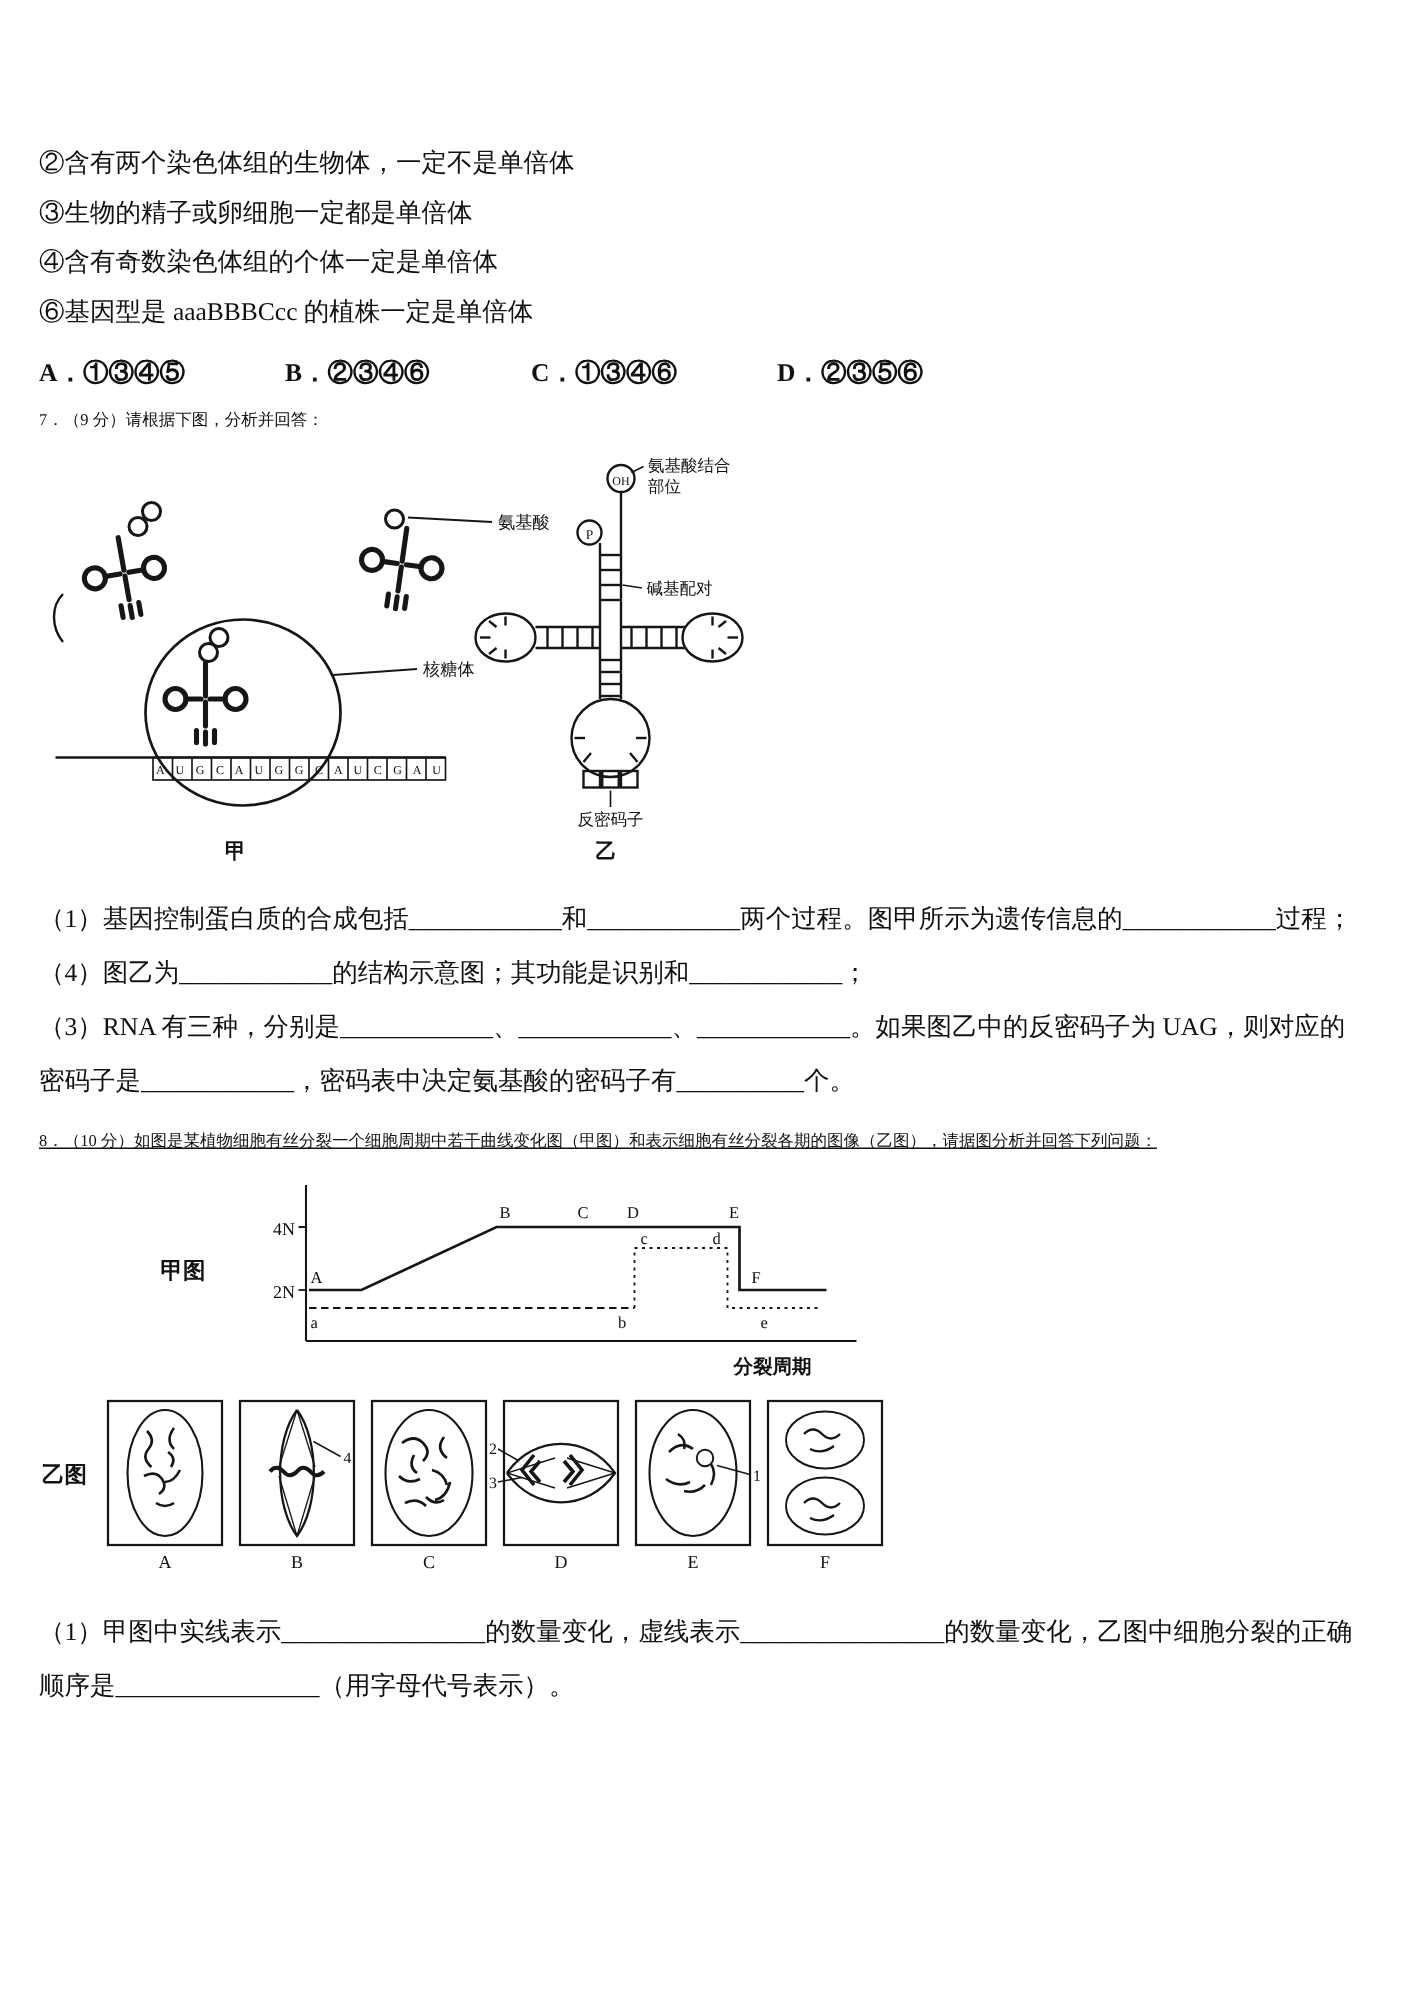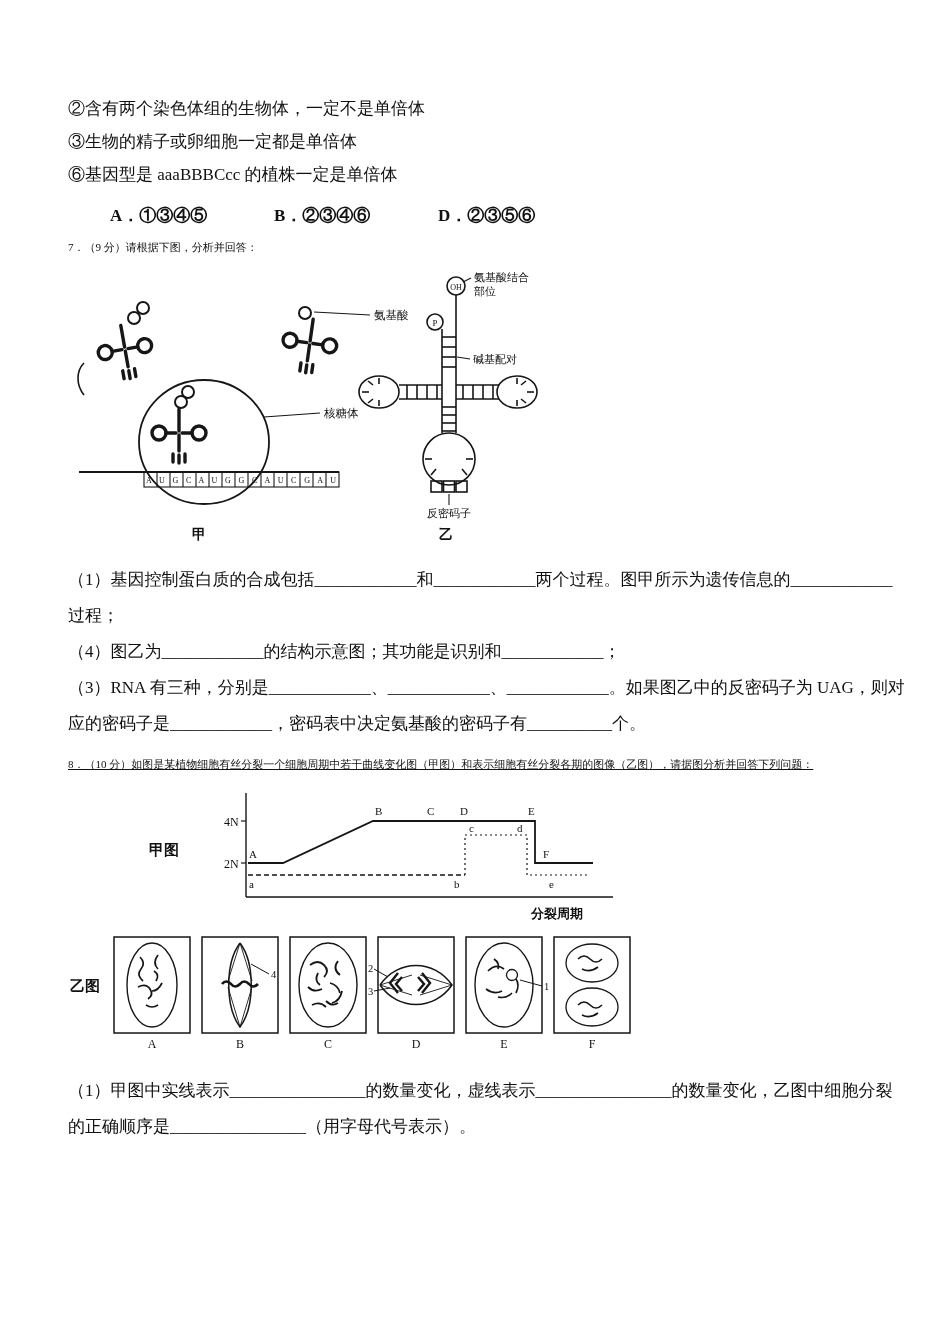--- a/index.html
+++ b/index.html
@@ -2,23 +2,23 @@
 <html><head>
 <meta charset="utf-8">
 <style>
   * { margin:0; padding:0; box-sizing:border-box; }
   html,body { background:#ffffff; }
   body {
     width:950px; height:1344px; overflow:hidden;
     font-family:"Liberation Serif","DejaVu Serif",serif;
     color:#111;
   }
-  .page { padding:92px 42px 0 68px; }
+  .page { padding:92px 42px 0 26px; }
   .statements p { font-size:17px; line-height:33px; }
-  .options { display:flex; margin-top:8px; font-size:17px; line-height:33px; font-weight:bold;margin-left:42px; }
+  .options { display:flex; margin-top:8px; font-size:17px; line-height:33px; font-weight:bold; }
   .options span { width:164px; }
   .options span:last-child { width:auto; }
   .section { margin-top:4px; font-size:17px; line-height:32px; }
   .stem { font-size:11px; line-height:31px; word-break:break-all; }
   .fig7 { margin:4px 0 0 6px; }
   .parts p { font-size:17px; line-height:36px; word-break:break-all; }
   .q8stem { margin-top:4px; line-height:37px;text-decoration:underline; }
   .fig8a { margin:2px 0 0 63px; }
   .fig8b { margin-top:6px; }
   .q8parts { margin-top:16px; }
@@ -27,26 +27,28 @@
   .cap { font-weight:bold; }
 </style>
 </head>
 <body>
 
 <div class="page">
 
   <div class="statements">
     <p>②含有两个染色体组的生物体，一定不是单倍体</p>
     <p>③生物的精子或卵细胞一定都是单倍体</p>
+    <p>④含有奇数染色体组的个体一定是单倍体</p>
     <p>⑥基因型是 aaaBBBCcc 的植株一定是单倍体</p>
   </div>
 
   <div class="options">
     <span>A．①③④⑤</span>
     <span>B．②③④⑥</span>
+    <span>C．①③④⑥</span>
     <span>D．②③⑤⑥</span>
   </div>
 
 
   <p class="stem">7．（9 分）请根据下图，分析并回答：</p>
 
   <div class="fig7">
     <svg width="545" height="295" viewBox="0 0 545 295">
       <defs>
         <g id="trnaIcon" fill="none" stroke="#161616" stroke-width="3.4" stroke-linecap="round">

